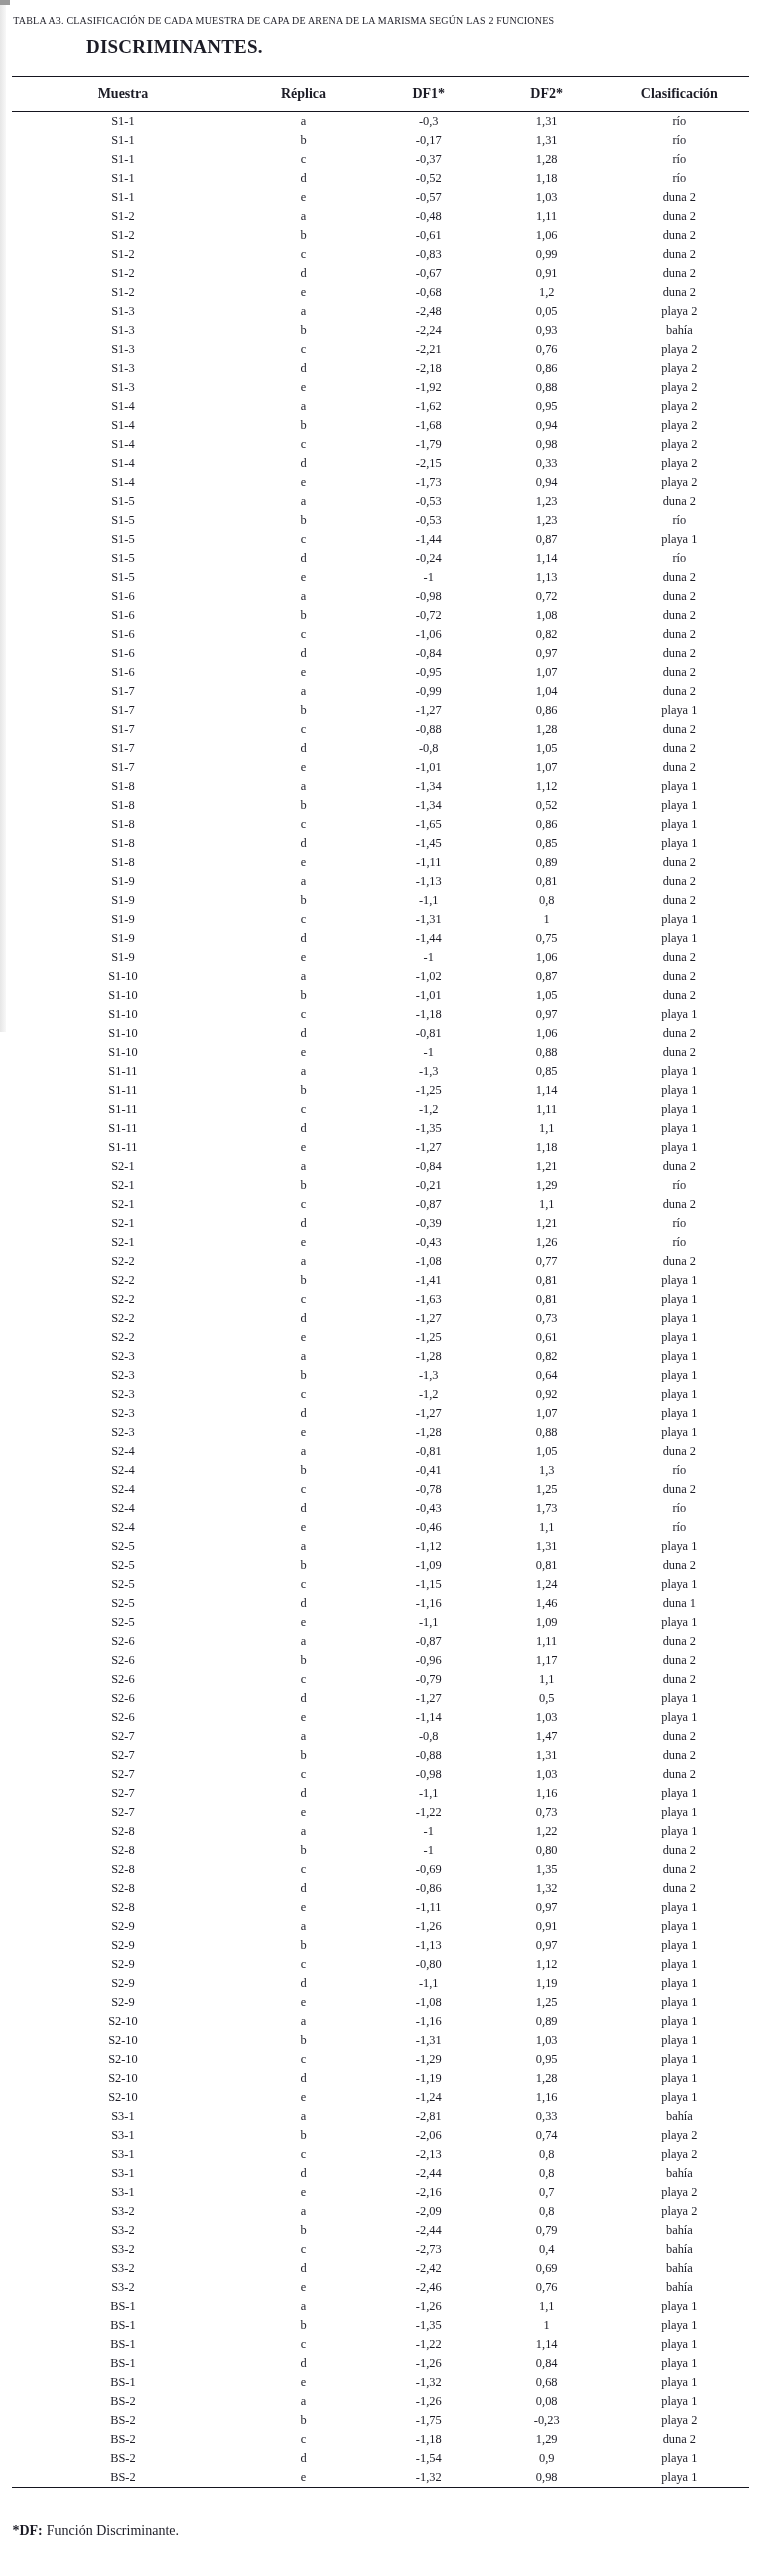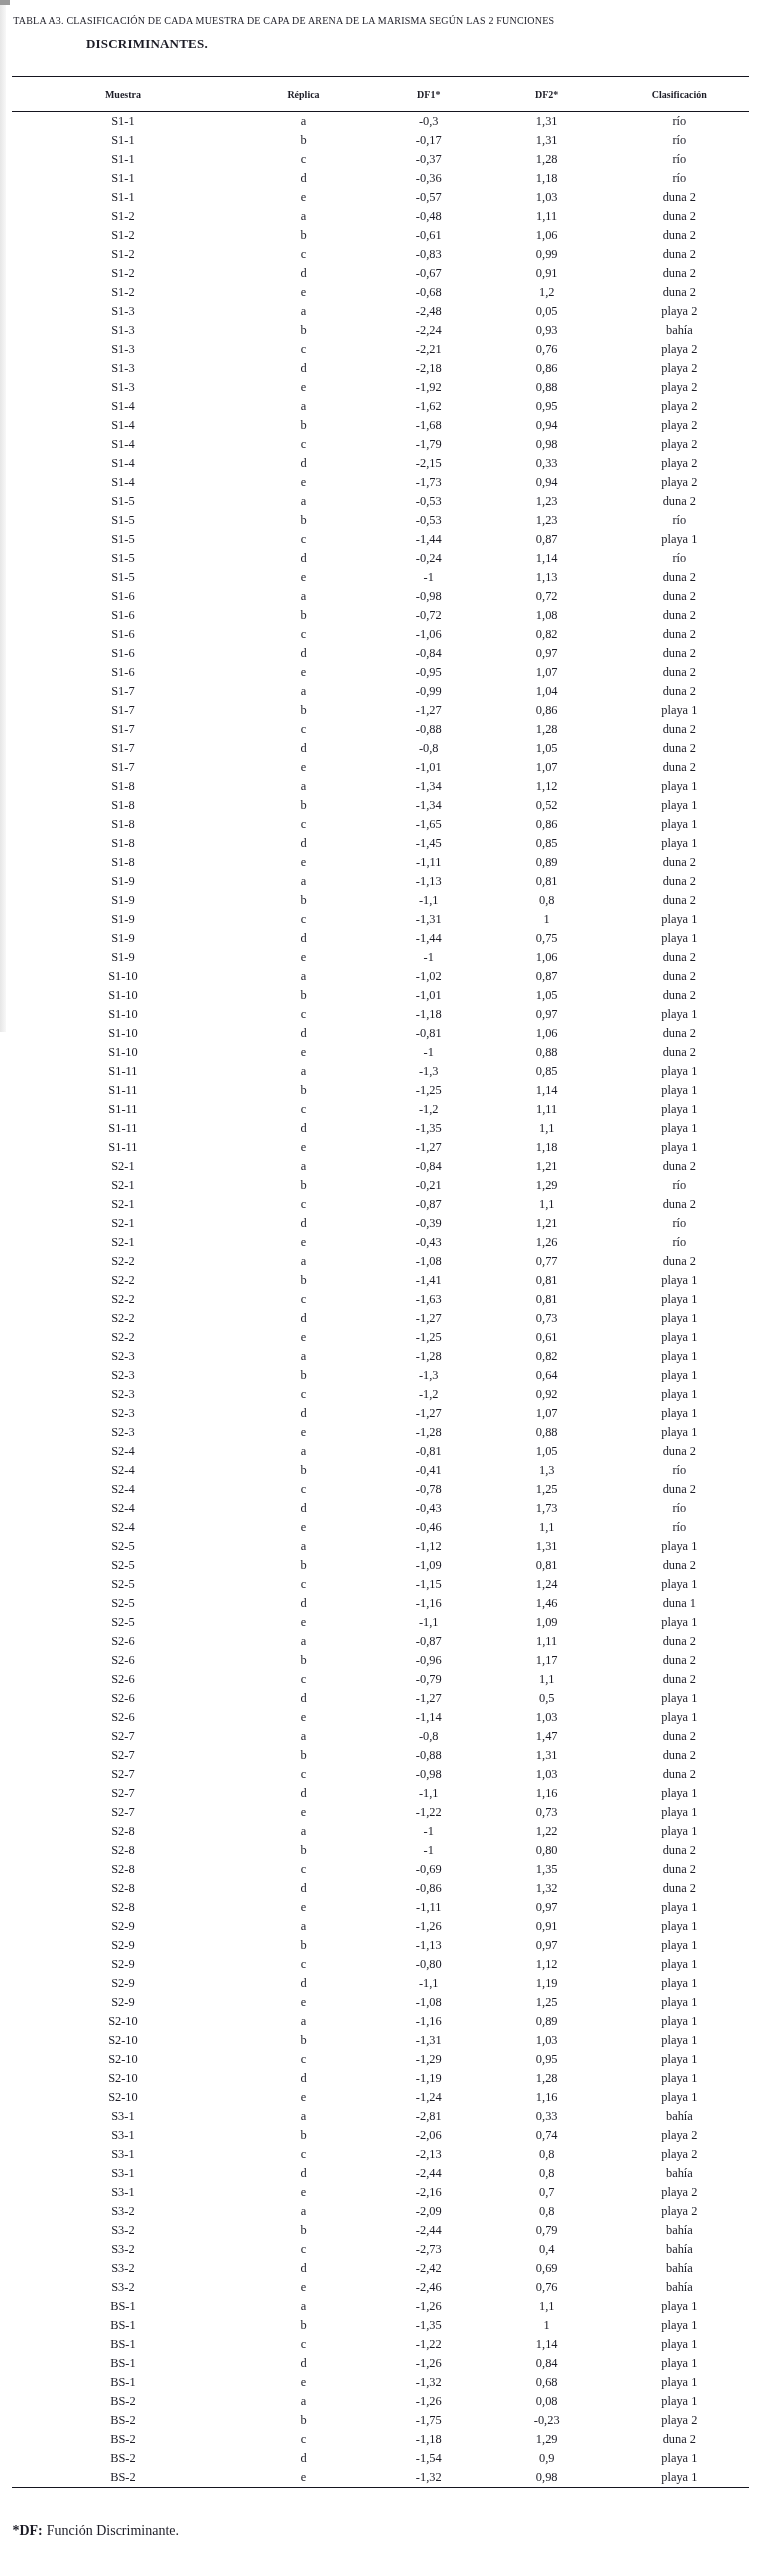--- a/index.html
+++ b/index.html
@@ -20,31 +20,31 @@
     position: absolute; left: 0; top: 0;
     width: 10px; height: 5px; background: #9a9a9a;
   }
   .title-line1 {
     position: absolute; left: 13.3px; top: 15px;
     font-size: 10px; font-weight: normal; letter-spacing: 0.2px;
     white-space: nowrap;
   }
   .title-line2 {
     position: absolute; left: 86px; top: 36px;
-    font-size: 13px; font-weight: bold; letter-spacing: 0.2px;
+    font-size: 19px; font-weight: bold; letter-spacing: 0.2px;
   }
   table.classification {
     position: absolute; left: 12.4px; top: 76px;
     width: 737px;
     border-collapse: collapse; table-layout: fixed;
     border-top: 1.7px solid #15151f;
     border-bottom: 1.7px solid #15151f;
   }
   table.classification thead th {
-    font-size: 10px; font-weight: bold; text-align: center;
+    font-size: 14px; font-weight: bold; text-align: center;
     height: 34px; padding: 0;
     border-bottom: 1.7px solid #15151f;
   }
   table.classification tbody td {
     font-size: 12.4px; font-weight: normal; text-align: center;
     height: 19px; line-height: 19px; padding: 0;
     white-space: nowrap; overflow: hidden;
   }
   .footnote {
     position: absolute; left: 12.4px; top: 2523px;
@@ -97,21 +97,21 @@
       <tr>
         <td>S1-1</td>
         <td>c</td>
         <td>-0,37</td>
         <td>1,28</td>
         <td>río</td>
       </tr>
       <tr>
         <td>S1-1</td>
         <td>d</td>
-        <td>-0,36</td>
+        <td>-0,52</td>
         <td>1,18</td>
         <td>río</td>
       </tr>
       <tr>
         <td>S1-1</td>
         <td>e</td>
         <td>-0,57</td>
         <td>1,03</td>
         <td>duna 2</td>
       </tr>

